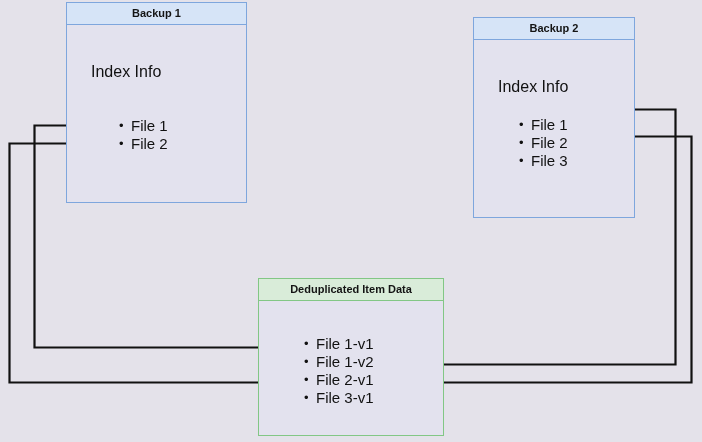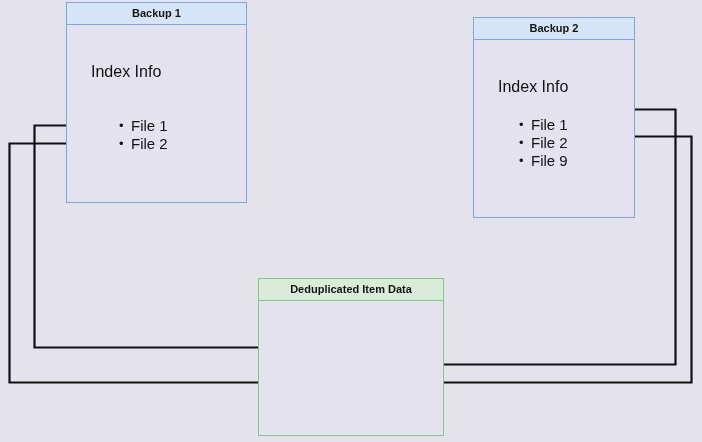--- a/index.html
+++ b/index.html
@@ -127,22 +127,30 @@
     </div>
   </div>
 
   <div class="node blue" style="left:473px; top:2px; width:162px; height:201px;margin-top:15px;">
     <div class="node-header">Backup 2</div>
     <div class="node-body">
       <div class="section-label" style="left:24px; top:38px;">Index Info</div>
       <ul class="item-list" style="left:43px; top:76px;">
         <li>File 1</li>
         <li>File 2</li>
-        <li>File 9</li>
+        <li>File 3</li>
       </ul>
     </div>
   </div>
 
   <div class="node green" style="left:258px; top:278px; width:186px; height:158px;">
     <div class="node-header">Deduplicated Item Data</div>
+    <div class="node-body">
+      <ul class="item-list" style="left:43px; top:34px;">
+        <li>File 1-v1</li>
+        <li>File 1-v2</li>
+        <li>File 2-v1</li>
+        <li>File 3-v1</li>
+      </ul>
+    </div>
   </div>
 
 </div>
 
 </body></html>

